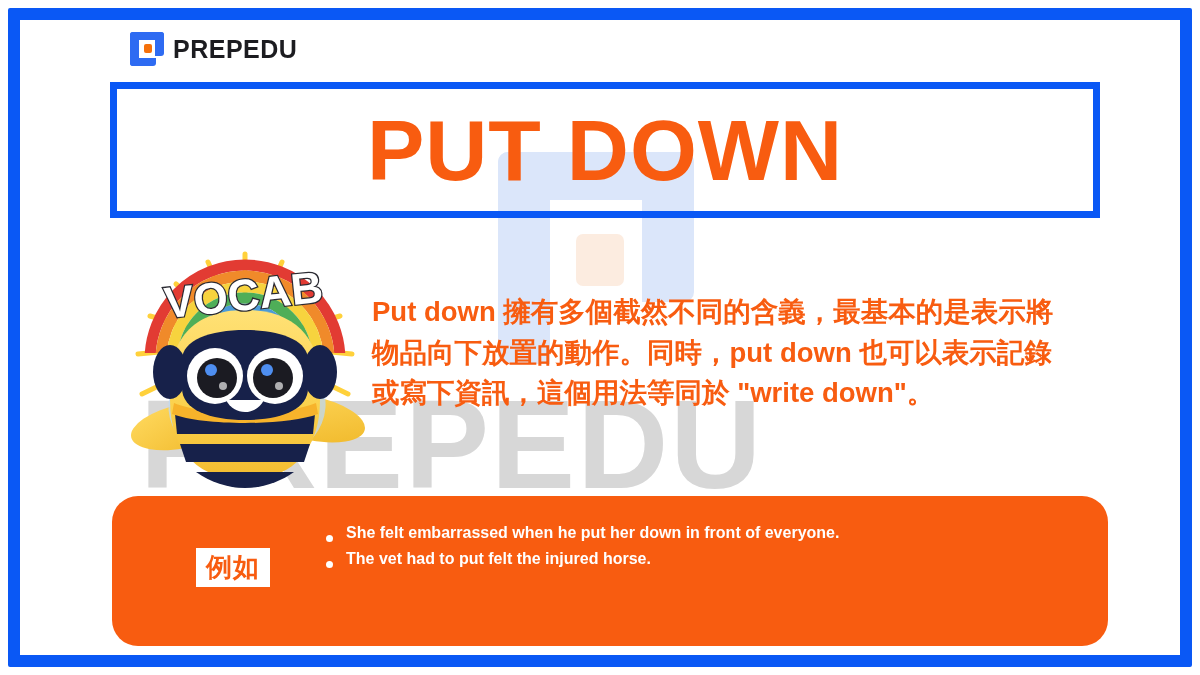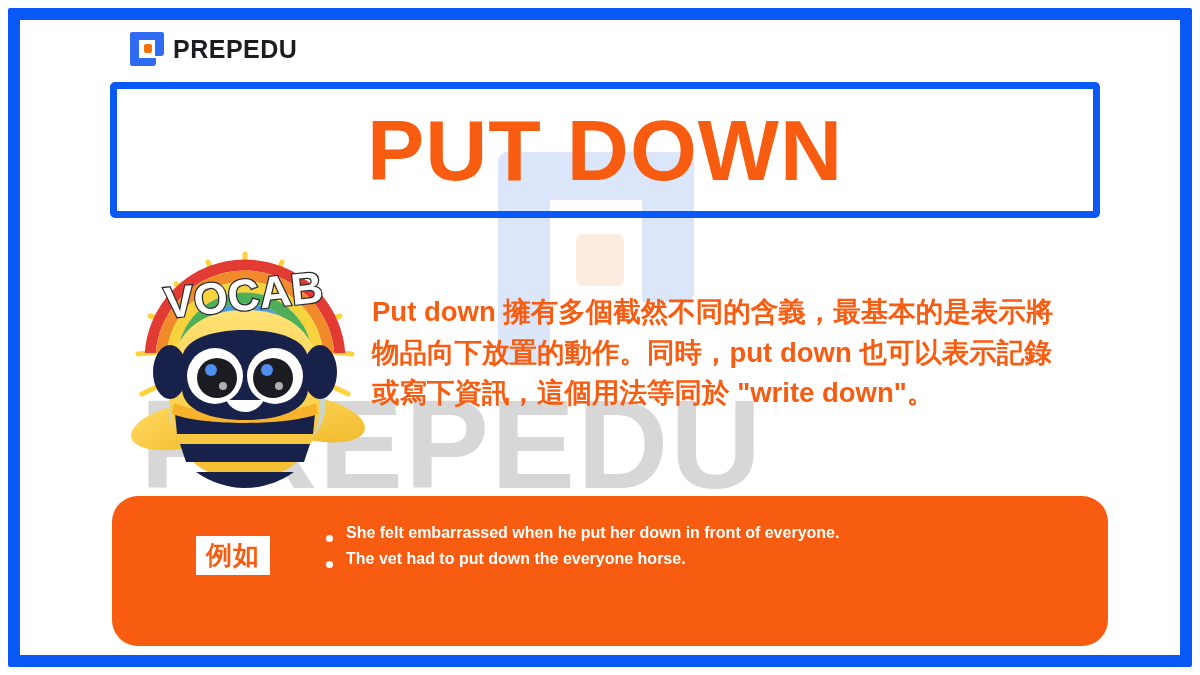--- a/index.html
+++ b/index.html
@@ -151,21 +151,21 @@
   
   .title-box {
     position: absolute;
     left: 110px;
     top: 82px;
     width: 990px;
     height: 136px;
     border: 7px solid #0a58f5;
     background: transparent;
     box-sizing: border-box;
-    border-radius: 5px;
+    border-radius: 0;
     z-index: 4;
     display: flex;
     align-items: center;
     justify-content: center;
   }
   .title-text {
     font-size: 86px;
     font-weight: 700;
     color: #f85c10;
     letter-spacing: 1px;
@@ -212,21 +212,21 @@
     border-radius: 26px;
     z-index: 4;
     display: flex;
     align-items: flex-start;
     box-sizing: border-box;
     padding: 26px 26px 20px 0;
   }
   .eg-badge {
     flex: none;
     margin-left: 84px;
-    margin-top: 14px;
+    margin-top: 26px;
     background: #ffffff;
     color: #f85c10;
     font-size: 26px;
     font-weight: 700;
     padding: 6px 10px 7px 10px;
     line-height: 1;
     font-family: "Liberation Sans", "DejaVu Sans", sans-serif;
     letter-spacing: 1px;
   }
   .eg-list {
@@ -369,17 +369,17 @@
       <text x="123" y="62" text-anchor="middle" font-family="Liberation Sans, sans-serif" font-size="44" font-weight="700" fill="#ffffff" stroke="#2b2b33" stroke-width="2.5" paint-order="stroke" transform="rotate(-6 123 62)">VOCAB</text>
     </svg>
   </div>
 
   <div class="desc">Put down 擁有多個截然不同的含義，最基本的是表示將物品向下放置的動作。同時，put down 也可以表示記錄或寫下資訊，這個用法等同於 "write down"。</div>
 
   <div class="examples">
     <div class="eg-badge">例如</div>
     <ul class="eg-list">
       <li>She felt embarrassed when he put her down in front of everyone.</li>
-      <li>The vet had to put down the everyone horse.</li>
+      <li>The vet had to put felt the injured horse.</li>
     </ul>
   </div>
 
 </div>
 
 </body></html>

